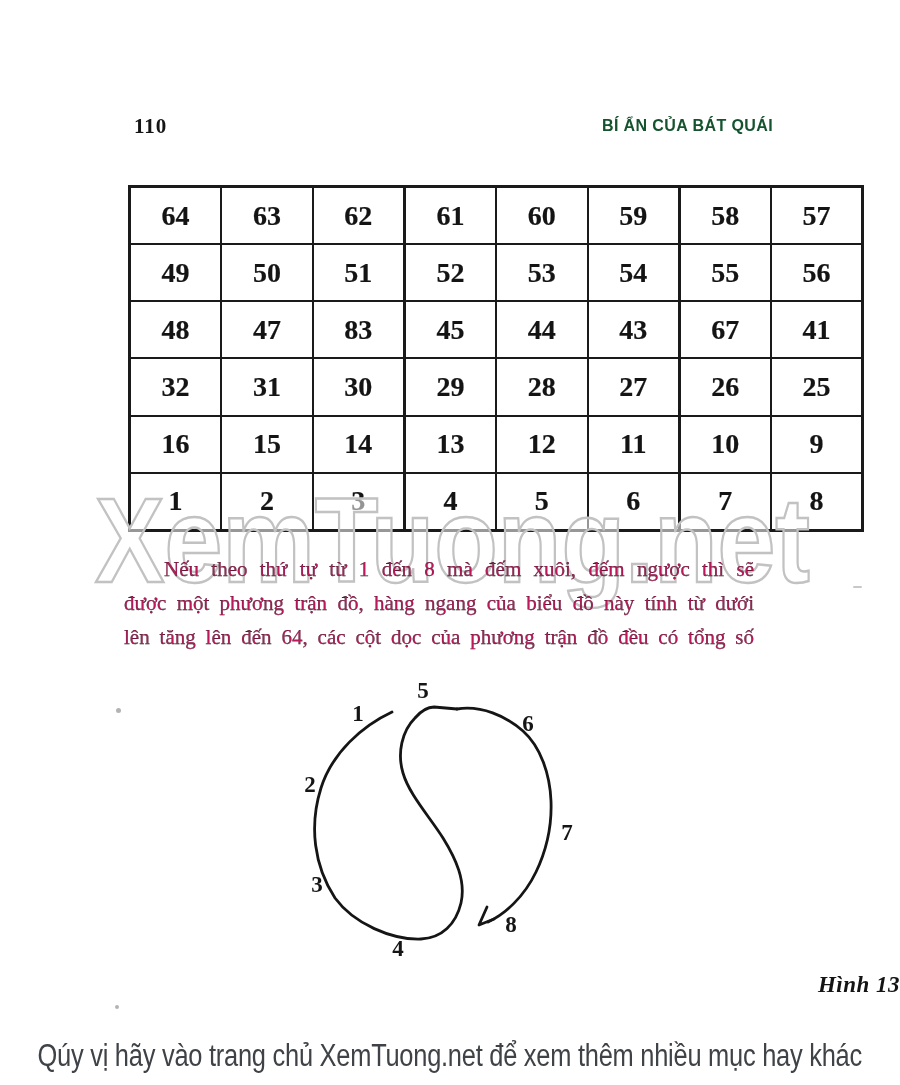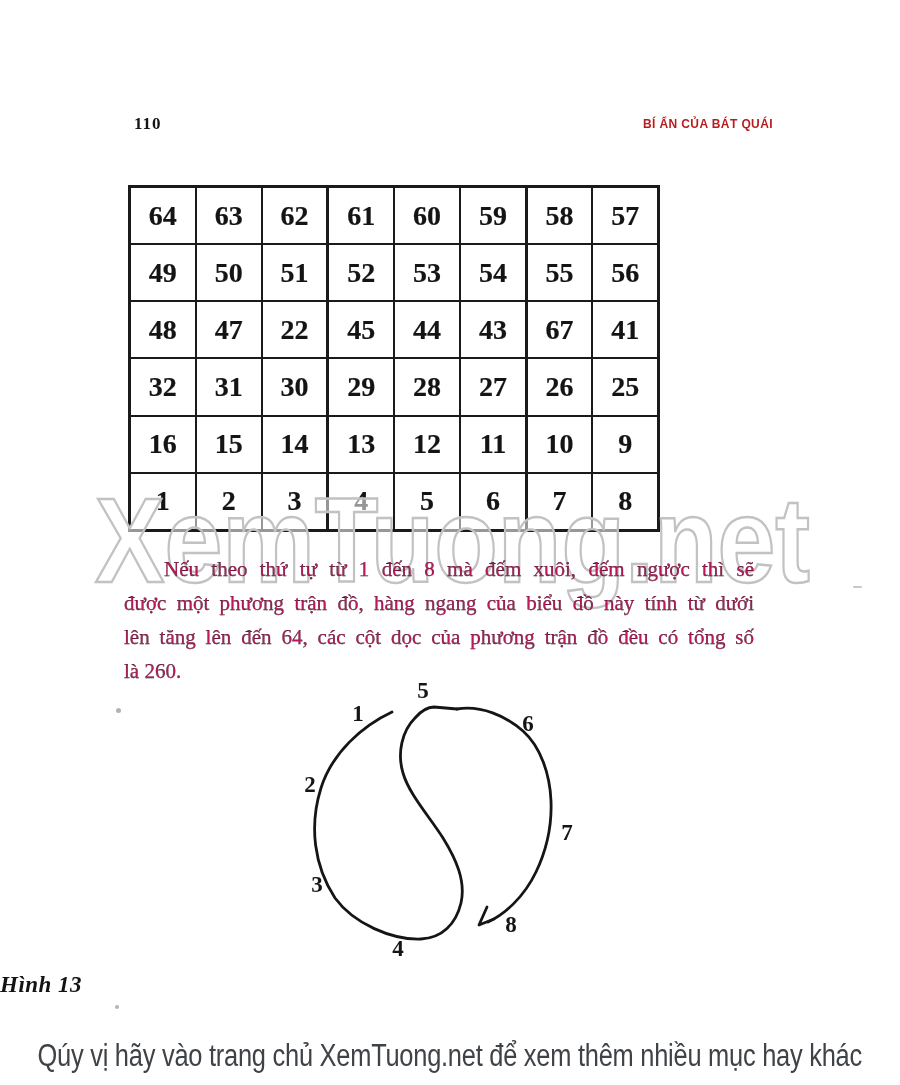--- a/index.html
+++ b/index.html
@@ -2,30 +2,30 @@
 <html><head>
 <meta charset="utf-8">
 <style>
   html,body{margin:0;padding:0;}
   body{
     width:900px;height:1085px;position:relative;background:#ffffff;
     font-family:"Liberation Serif", serif;color:#111;overflow:hidden;
   }
   
   .page-number{
-    position:absolute;left:134px;top:114px;font-size:17px;font-weight:700;
+    position:absolute;left:134px;top:114px;font-size:21px;font-weight:700;
     letter-spacing:1px;color:#151515;
   }
   .running-header{
-    position:absolute;right:127px;top:117px;font-size:12px;font-weight:700;
-    font-family:"Liberation Sans", sans-serif;letter-spacing:0.4px;color:#b91c1c;
+    position:absolute;right:127px;top:117px;font-size:16px;font-weight:700;
+    font-family:"Liberation Sans", sans-serif;letter-spacing:0.4px;color:#14532d;
   }
   
   .magic-table{
-    position:absolute;left:128px;top:185px;width:532px;height:347px;
+    position:absolute;left:128px;top:185px;width:736px;height:347px;
     border-collapse:collapse;table-layout:fixed;z-index:1;border-radius:18px;
   }
   .magic-table td{
     border:2px solid #1a1a1a;text-align:center;vertical-align:middle;
     font-size:28px;font-weight:600;color:#141414;height:43px;padding:0;
     -webkit-text-stroke:0.2px #141414;
   }
   .magic-table{border:3px solid #1a1a1a;}
   .magic-table td.thick-right{border-right-width:3px;}
   
@@ -43,21 +43,21 @@
   .body-paragraph .pline.first{text-indent:40px;}
   .body-paragraph .pline.last{text-align:left;text-align-last:left;}
   
   .figure-svg{position:absolute;left:280px;top:655px;z-index:1;}
   .figure-svg path{stroke:#151515;stroke-width:2.8;fill:none;stroke-linecap:round;stroke-linejoin:round;}
   .figure-svg text{
     font-family:"Liberation Serif", serif;font-size:23px;font-weight:700;fill:#151515;
     text-anchor:middle;
   }
   .figure-caption{
-    position:absolute;left:0;top:972px;width:900px;text-align:left;z-index:1;
+    position:absolute;left:0;top:972px;width:900px;text-align:right;z-index:1;
     font-size:23px;font-weight:700;font-style:italic;color:#141414;
     letter-spacing:0.5px;
   }
   
   .site-footer{
     position:absolute;left:0;top:1038px;width:900px;display:flex;justify-content:center;z-index:4;
   }
   .site-footer .footer-line{
     white-space:nowrap;font-family:"Liberation Sans", sans-serif;
     font-size:31px;color:#3f4347;transform:scaleX(0.82);transform-origin:center;
@@ -91,21 +91,21 @@
         <td class="thick-right">51</td>
         <td>52</td>
         <td>53</td>
         <td class="thick-right">54</td>
         <td>55</td>
         <td>56</td>
       </tr>
       <tr>
         <td>48</td>
         <td>47</td>
-        <td class="thick-right">22</td>
+        <td class="thick-right">83</td>
         <td>45</td>
         <td>44</td>
         <td class="thick-right">43</td>
         <td>67</td>
         <td>41</td>
       </tr>
       <tr>
         <td>32</td>
         <td>31</td>
         <td class="thick-right">30</td>
@@ -139,21 +139,20 @@
 </table>
 
 <svg class="watermark-svg" width="760" height="160">
   <text x="15" y="114" font-size="120" textLength="715" lengthAdjust="spacingAndGlyphs" stroke="#c2c2c2" stroke-width="2.5" fill="rgba(255,255,255,0.55)">XemTuong.net</text>
 </svg>
 
 <div class="body-paragraph">
   <div class="pline first">Nếu theo thứ tự từ 1 đến 8 mà đếm xuôi, đếm ngược thì sẽ</div>
   <div class="pline">được một phương trận đồ, hàng ngang của biểu đồ này tính từ dưới</div>
   <div class="pline">lên tăng lên đến 64, các cột dọc của phương trận đồ đều có tổng số</div>
-  <div class="pline last">là 260.</div>
 </div>
 
 <svg class="figure-svg" width="320" height="310" viewBox="280 655 320 310">
   <path d="
     M 392 712
     C 362 726, 332 753, 321 788
     C 309 826, 314 866, 335 898
     C 354 924, 392 940, 421 939
     C 442 938, 456 924, 461 903
     C 466 881, 456 859, 443 838

